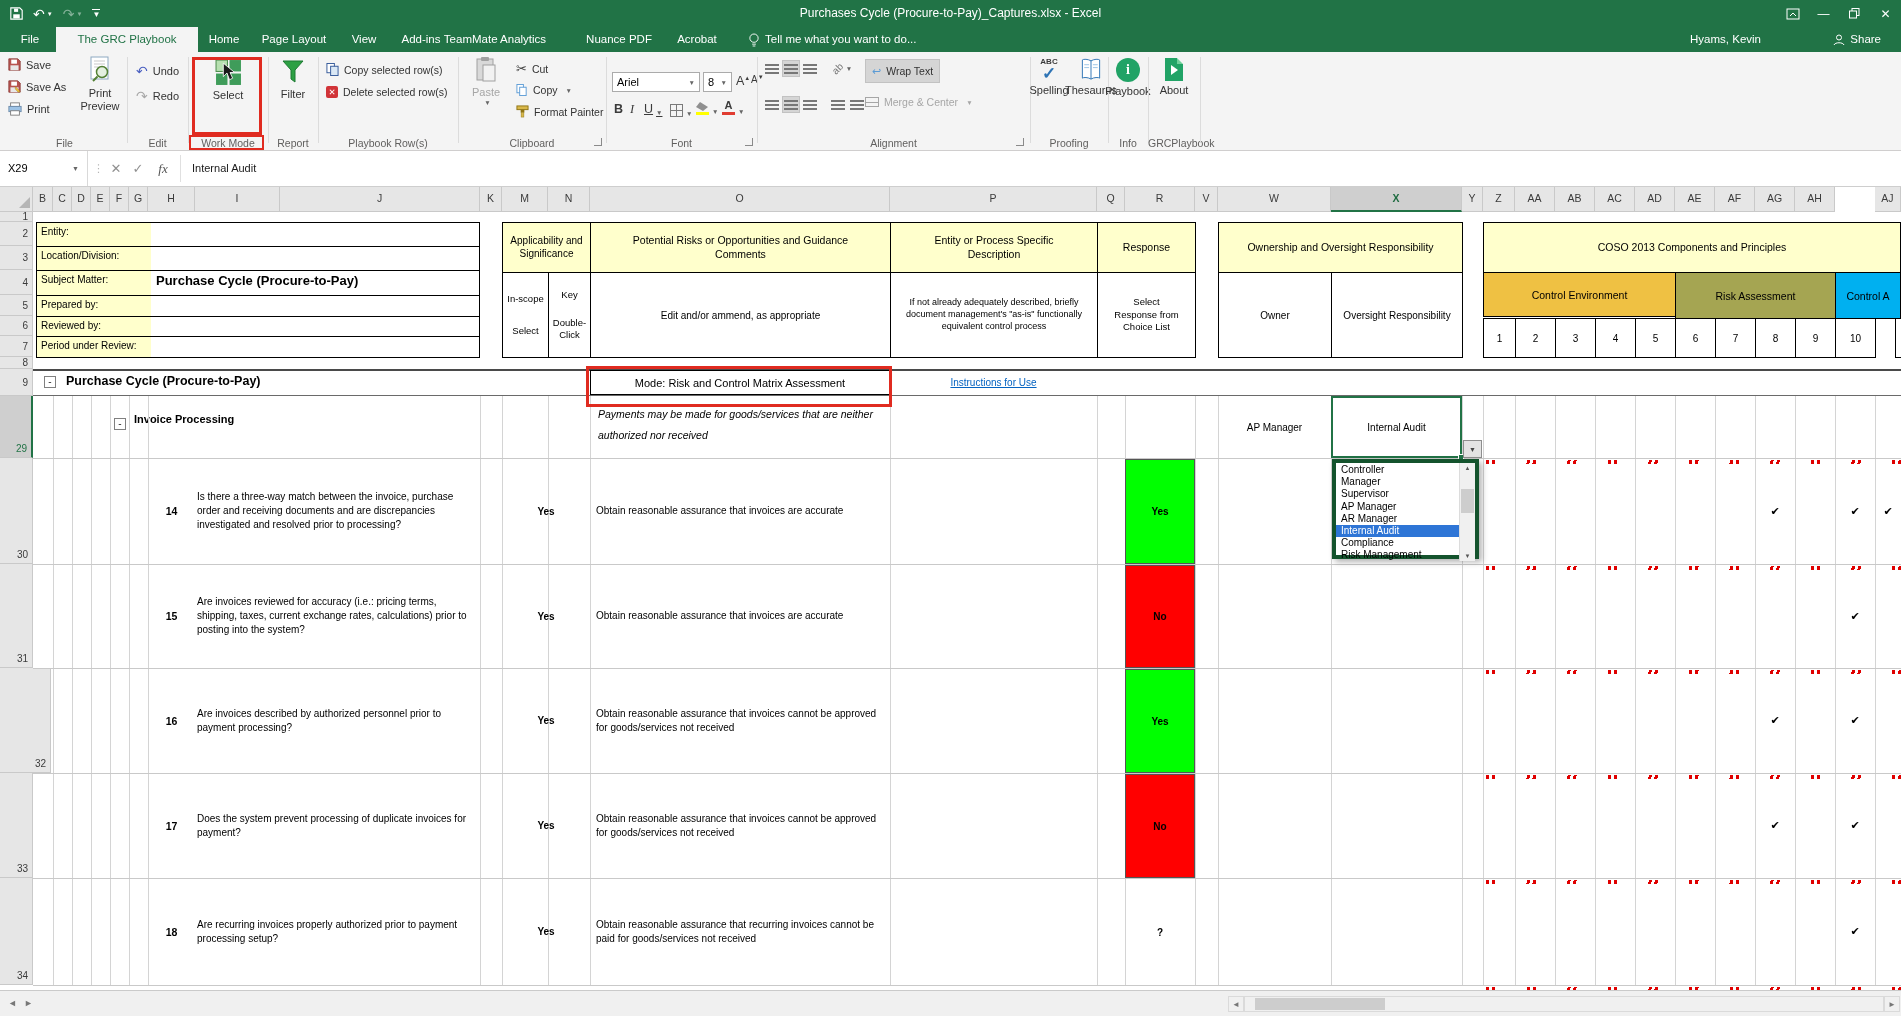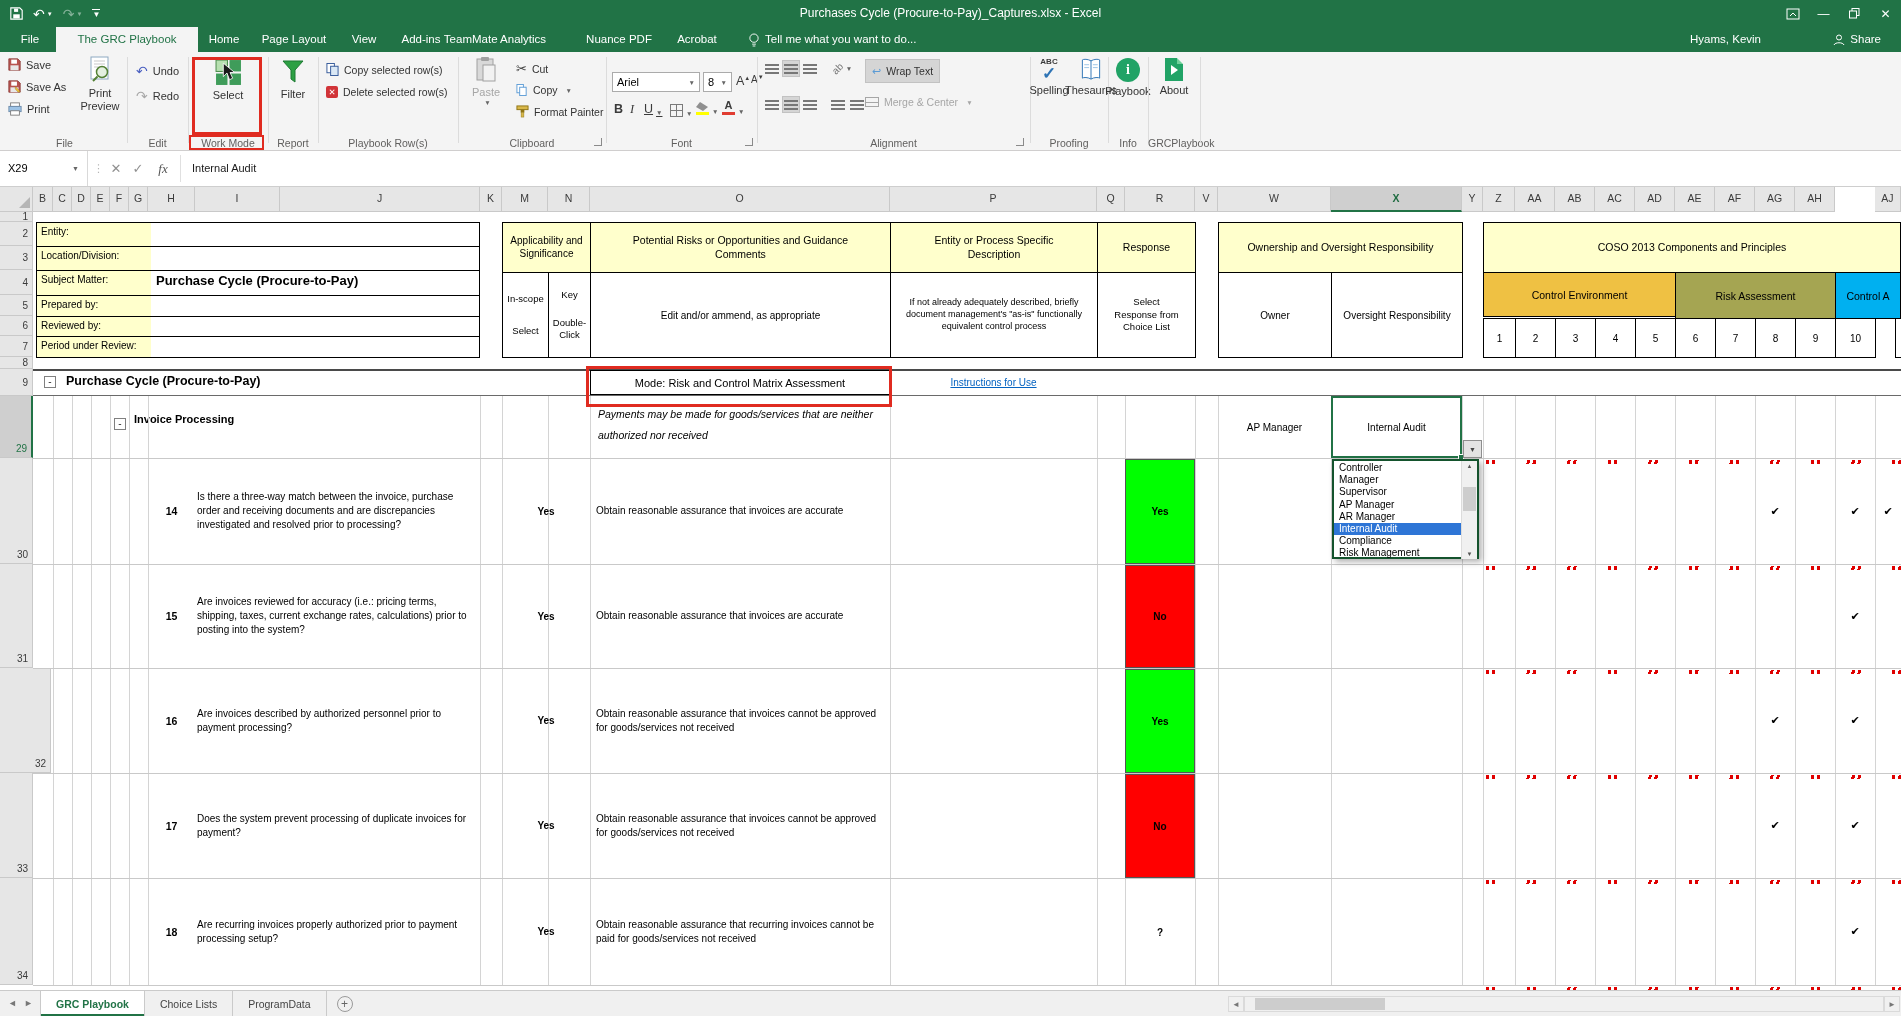--- a/index.html
+++ b/index.html
@@ -46,21 +46,21 @@
 .rowhdr{position:absolute;background:#e6e6e6;border-right:1px solid #c9c9c9;border-bottom:1px solid #c9c9c9;font-size:10px;color:#3b3b3b;display:flex;align-items:center;justify-content:flex-end;padding-right:4px;overflow:hidden}
 .rowhdr.tall{align-items:flex-end;padding-bottom:3px}
 .selhdr2{background:#cfcfcf;color:#217346;border-right:2px solid #217346}
 .ycell{position:absolute;background:#FFFFCC;border:1px solid #000;display:flex;align-items:center;justify-content:center;text-align:center;font-size:10.5px;line-height:1.25}
 .wcell{position:absolute;background:#fff;border:1px solid #000;display:flex;align-items:center;justify-content:center;text-align:center;font-size:10px;line-height:1.3}
 .bandcell{position:absolute;border:1px solid #000;display:flex;align-items:center;justify-content:center;font-size:10.5px}
 .ticks{background:repeating-linear-gradient(100deg,transparent 0 24px,#e00000 24px 27px,transparent 27px 30px,#e00000 30px 33px,transparent 33px 40px)}
 .minusbox{position:absolute;width:12px;height:12px;border:1px solid #808080;background:#fff;font-size:10px;line-height:9px;text-align:center;color:#333}
 .ilink{color:#0563c1;text-decoration:underline;font-size:10px;cursor:pointer}
 
-#dropdown{position:absolute;left:1332px;top:459px;width:147px;height:100px;background:#fff;border:2px solid #14532d;z-index:20;box-shadow:3px 3px 6px rgba(0,0,0,.3)}
+#dropdown{position:absolute;left:1332px;top:459px;width:147px;height:100px;background:#fff;border:4px solid #14532d;z-index:20;box-shadow:3px 3px 6px rgba(0,0,0,.3)}
 .dditem{height:12.2px;line-height:12.2px;padding-left:5px;font-size:10px;cursor:default;white-space:nowrap}
 .dditem.sel{background:#2e75d6;color:#fff}
 .ddscroll{position:absolute;right:0;top:0;width:16px;height:98px;background:#f0f0f0;border-left:1px solid #dcdcdc;font-size:6px;color:#555;text-align:center}
 
 .tabbar{position:absolute;left:0;top:990px;width:100%;height:26px;background:#f0f0f0;border-top:1px solid #cacaca;font-size:10.5px}
 .stabs{position:absolute;left:40px;top:0;height:100%;display:flex}
 .stab{height:100%;display:flex;align-items:center;padding:0 15px;border-right:1px solid #cacaca;color:#444;cursor:default;white-space:nowrap}
 .stab.active{background:#fff;color:#217346;font-weight:bold;box-shadow:inset 0 -2px 0 #217346;border-left:1px solid #cacaca}
 .navarr{position:absolute;color:#777;font-size:9px;top:7px;cursor:default}
 .scrbtn{position:absolute;top:5px;width:16px;height:16px;color:#777;font-size:8px;text-align:center;line-height:16px;background:#f0f0f0;border:1px solid #dadada;cursor:default}
@@ -618,28 +618,20 @@
       <div style="position: absolute; left: 596px; top: 878px; width: 288px; height: 107px; display: flex; align-items: center; font-size: 10px; line-height: 1.4;">Obtain reasonable assurance that recurring invoices cannot be paid for goods/services not received</div>
       <div style="position: absolute; left: 1125px; top: 879px; width: 70px; height: 106px; display: flex; align-items: center; justify-content: center; font-size: 10px; font-weight: bold;">?</div>
       <div style="position: absolute; left: 1835px; top: 878px; width: 40px; height: 107px; display: flex; align-items: center; justify-content: center; font-size: 11px;">✔</div>
       <div class="ticks" style="position: absolute; left: 1462px; top: 880px; width: 439px; height: 4px;"></div>
       <div class="ticks" style="position: absolute; left: 1462px; top: 987px; width: 439px; height: 4px;"></div>
     </div>
 
   <div class="tabbar">
     <span class="navarr" style="left:8px">◄</span>
     <span class="navarr" style="left:24px">►</span>
-    <div class="stabs">
-      <div class="stab active">GRC Playbook</div>
-      <div class="stab">Choice Lists</div>
-      <div class="stab">ProgramData</div>
-      <div style="display:flex;align-items:center;padding:0 10px">
-          <span style="width:16px;height:16px;border:1px solid #9a9a9a;border-radius:50%;color:#666;font-size:12px;line-height:14px;text-align:center">+</span>
-        </div>
-    </div>
     <span class="scrbtn" style="left:1228px">◄</span>
     <div style="position:absolute;left:1244px;top:5px;width:640px;height:16px;background:#f0f0f0;border:1px solid #dadada">
       <div style="position:absolute;left:10px;top:1px;width:130px;height:12px;background:#cdcdcd"></div>
     </div>
     <span class="scrbtn" style="left:1884px">►</span>
   </div>
 
 </div>
 
 </body></html>

